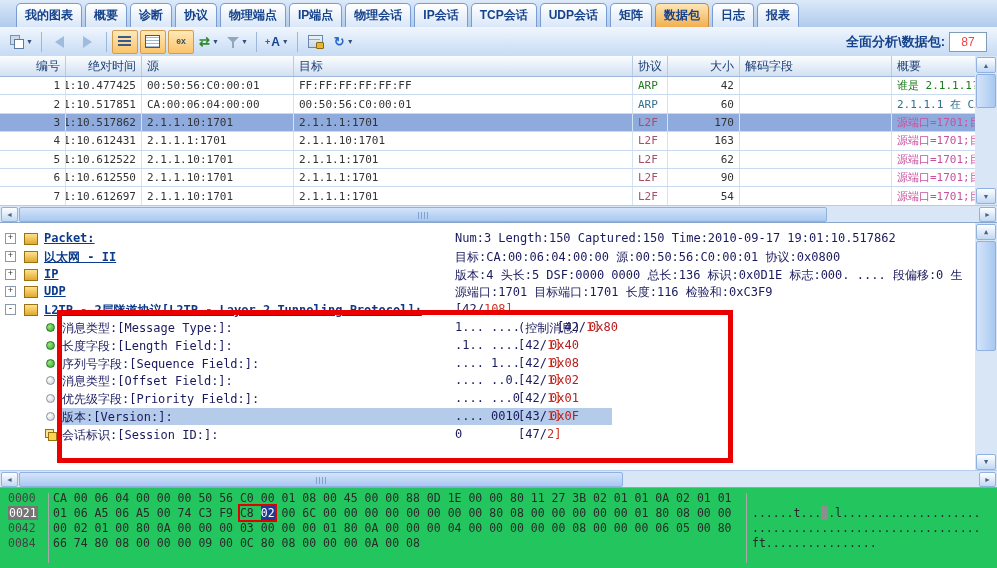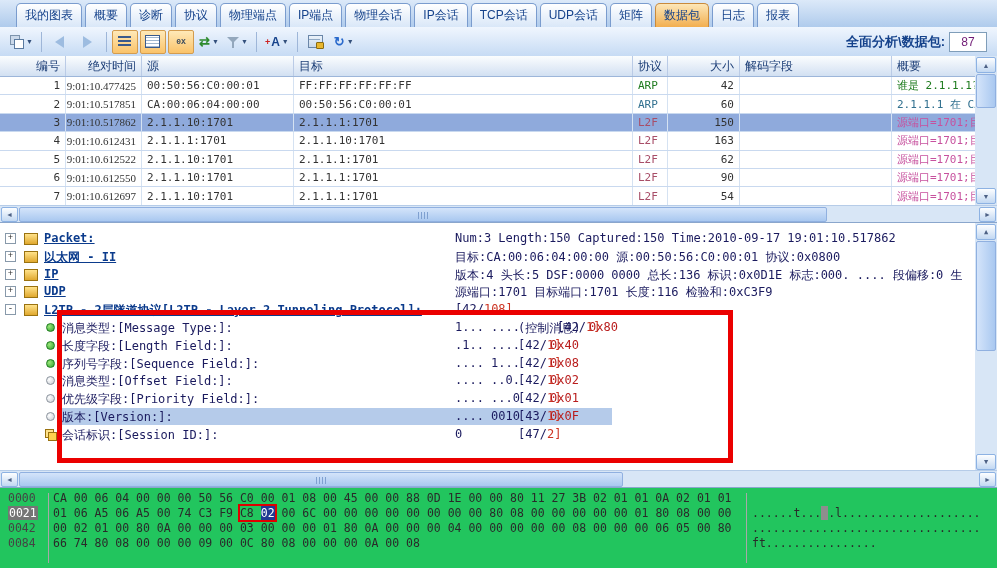--- a/index.html
+++ b/index.html
@@ -3,21 +3,21 @@
 <meta charset="utf-8">
 <style>
   html,body{margin:0;padding:0;}
   body{width:997px;height:568px;font-family:"Liberation Sans",sans-serif;overflow:hidden;}
   .screen{position:relative;width:997px;height:568px;background:#BCD2EE;overflow:hidden;}
 
   
   .tabbar{position:absolute;top:0;left:0;right:0;height:27px;background:linear-gradient(#DCE9F9,#AFCBEC);
     border-bottom:1px solid #86A7D3;display:flex;align-items:flex-end;padding-left:16px;gap:3px;}
   .tab{height:21px;padding:1px 8px;background:linear-gradient(#FFFFFF,#D9E7F8);border:1px solid #7A9CCE;border-bottom:none;
-    border-radius:5px 5px 0 0;font-weight:normal;font-size:12px;color:#15428B;display:flex;align-items:center;white-space:nowrap;cursor:default;}
+    border-radius:5px 5px 0 0;font-weight:bold;font-size:12px;color:#15428B;display:flex;align-items:center;white-space:nowrap;cursor:default;}
   .tab.active{background:linear-gradient(#FDE7B8,#F2AE4F);border-color:#C98A3C;}
 
   
   .toolbar{position:absolute;top:27px;left:0;right:0;height:29px;background:linear-gradient(#F0F6FE,#C6DBF4);
     border-bottom:1px solid #96B4DC;display:flex;align-items:center;padding:0 6px;}
   .tbtn{height:22px;min-width:20px;display:flex;align-items:center;justify-content:center;margin:0 1px;border:1px solid transparent;border-radius:2px;padding:0 2px;}
   .tbtn.pressed{background:linear-gradient(#FFE9B8,#FAC36A);border:1px solid #D39C4F;}
   .tsep{width:1px;height:20px;background:#9EB6D8;margin:0 4px;}
   .caret{font-size:7px;color:#33507C;margin-left:2px;}
   .ic-sheets{position:relative;width:14px;height:13px;}
@@ -34,29 +34,29 @@
   .funnel::before{content:"";position:absolute;left:0;top:1px;width:0;height:0;border:6px solid transparent;border-top:6px solid #93A7BC;}
   .funnel::after{content:"";position:absolute;left:5px;top:6px;width:2px;height:6px;background:#93A7BC;}
   .glyph-plus{color:#CC2222;font-weight:bold;font-size:9px;margin-right:1px;}
   .glyph-a{color:#15428B;font-weight:bold;font-size:12px;}
   .ic-locktable{position:relative;width:13px;height:11px;border:1px solid #6A86A8;background:linear-gradient(#EAF2FA,#C8D8EA);}
   .ic-locktable::before{content:"";position:absolute;left:0;top:3px;width:11px;height:1px;background:#8FA8C4;}
   .ic-locktable::after{content:"";position:absolute;right:-2px;bottom:-2px;width:6px;height:5px;background:#E8B62C;border:1px solid #8A6A10;border-radius:1px;}
   .glyph-refresh{font-size:13px;font-weight:bold;color:#2A6ACC;}
   .counter{margin-left:auto;display:flex;align-items:center;font-weight:bold;font-size:13px;color:#15428B;}
   .counter .box{min-width:30px;height:18px;background:#fff;border:1px solid #7F9DB9;display:flex;align-items:center;justify-content:center;
-    color:#701a75;font-weight:normal;font-size:12px;margin:0 4px;padding:0 3px;}
+    color:#ef4444;font-weight:normal;font-size:12px;margin:0 4px;padding:0 3px;}
 
   
   .plist{position:absolute;top:56px;left:0;width:997px;height:149px;background:#fff;}
   .plist-header{display:flex;height:20px;background:linear-gradient(#FBFDFE,#D2E0F2);border-bottom:1px solid #9DB6DA;
     font-size:12px;color:#1C3E77;}
   .hcell{border-right:1px solid #BACBE6;display:flex;align-items:center;padding:0 5px;box-sizing:border-box;white-space:nowrap;overflow:hidden;}
   .w-num{width:66px;justify-content:flex-end;}
-  .w-time{width:76px;justify-content:flex-end;font-family:Liberation Serif, serif;}
+  .w-time{width:76px;justify-content:flex-end;}
   .w-src{width:152px;}
   .w-dst{width:339px;}
   .w-proto{width:35px;}
   .w-size{width:72px;justify-content:flex-end;}
   .w-decode{width:152px;}
   .w-sum{flex:1;}
   .prow{display:flex;height:18.4px;font-size:11px;font-family:"DejaVu Sans Mono","Liberation Mono",monospace;
     border-bottom:1px solid #C9D9EF;color:#333;background:#fff;box-sizing:border-box;}
   .prow .hcell{border-right:1px solid #D5E2F2;}
   .prow.selected{background:#8FAADC;}
@@ -223,21 +223,21 @@
       <div class="hcell w-size">60</div>
       <div class="hcell w-decode"></div>
       <div class="hcell w-sum c-teal">2.1.1.1 在 CA</div>
     </div>
     <div class="prow selected">
       <div class="hcell w-num">3</div>
       <div class="hcell w-time">19:01:10.517862</div>
       <div class="hcell w-src">2.1.1.10:1701</div>
       <div class="hcell w-dst">2.1.1.1:1701</div>
       <div class="hcell w-proto c-l2f">L2F</div>
-      <div class="hcell w-size">150</div>
+      <div class="hcell w-size">170</div>
       <div class="hcell w-decode"></div>
       <div class="hcell w-sum c-mag">源端口=1701;目</div>
     </div>
     <div class="prow">
       <div class="hcell w-num">4</div>
       <div class="hcell w-time">19:01:10.612431</div>
       <div class="hcell w-src">2.1.1.1:1701</div>
       <div class="hcell w-dst">2.1.1.10:1701</div>
       <div class="hcell w-proto c-l2f">L2F</div>
       <div class="hcell w-size">163</div>

